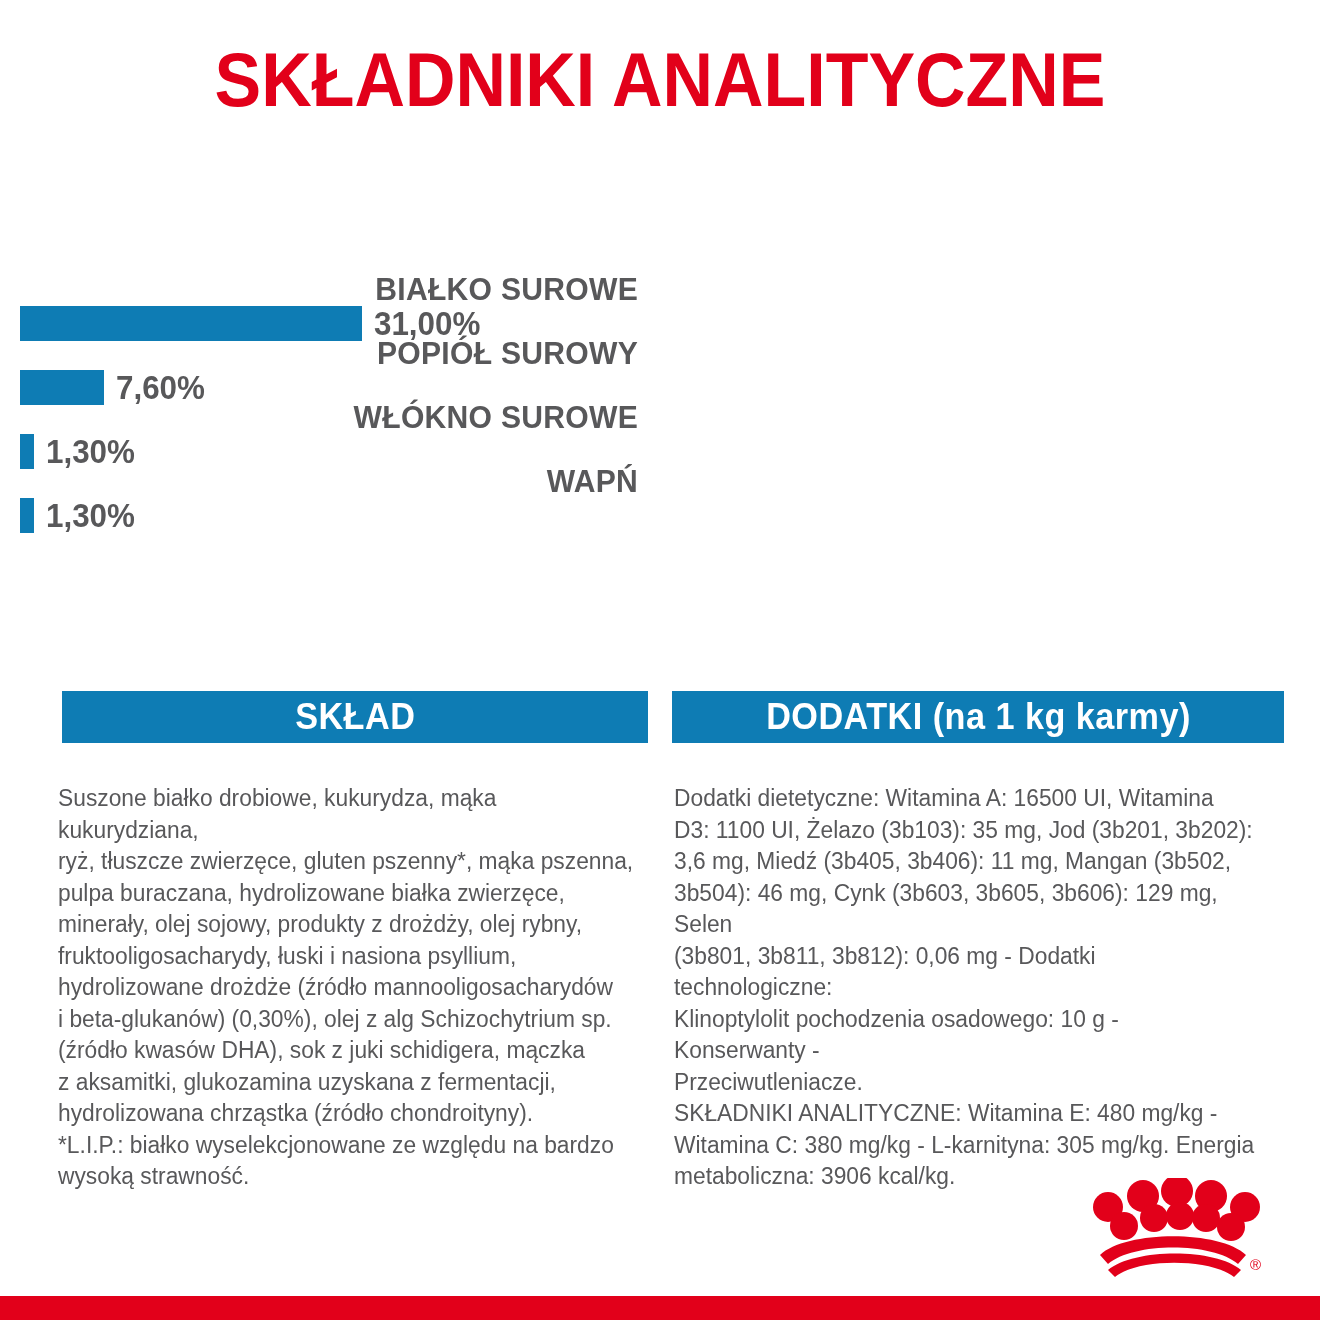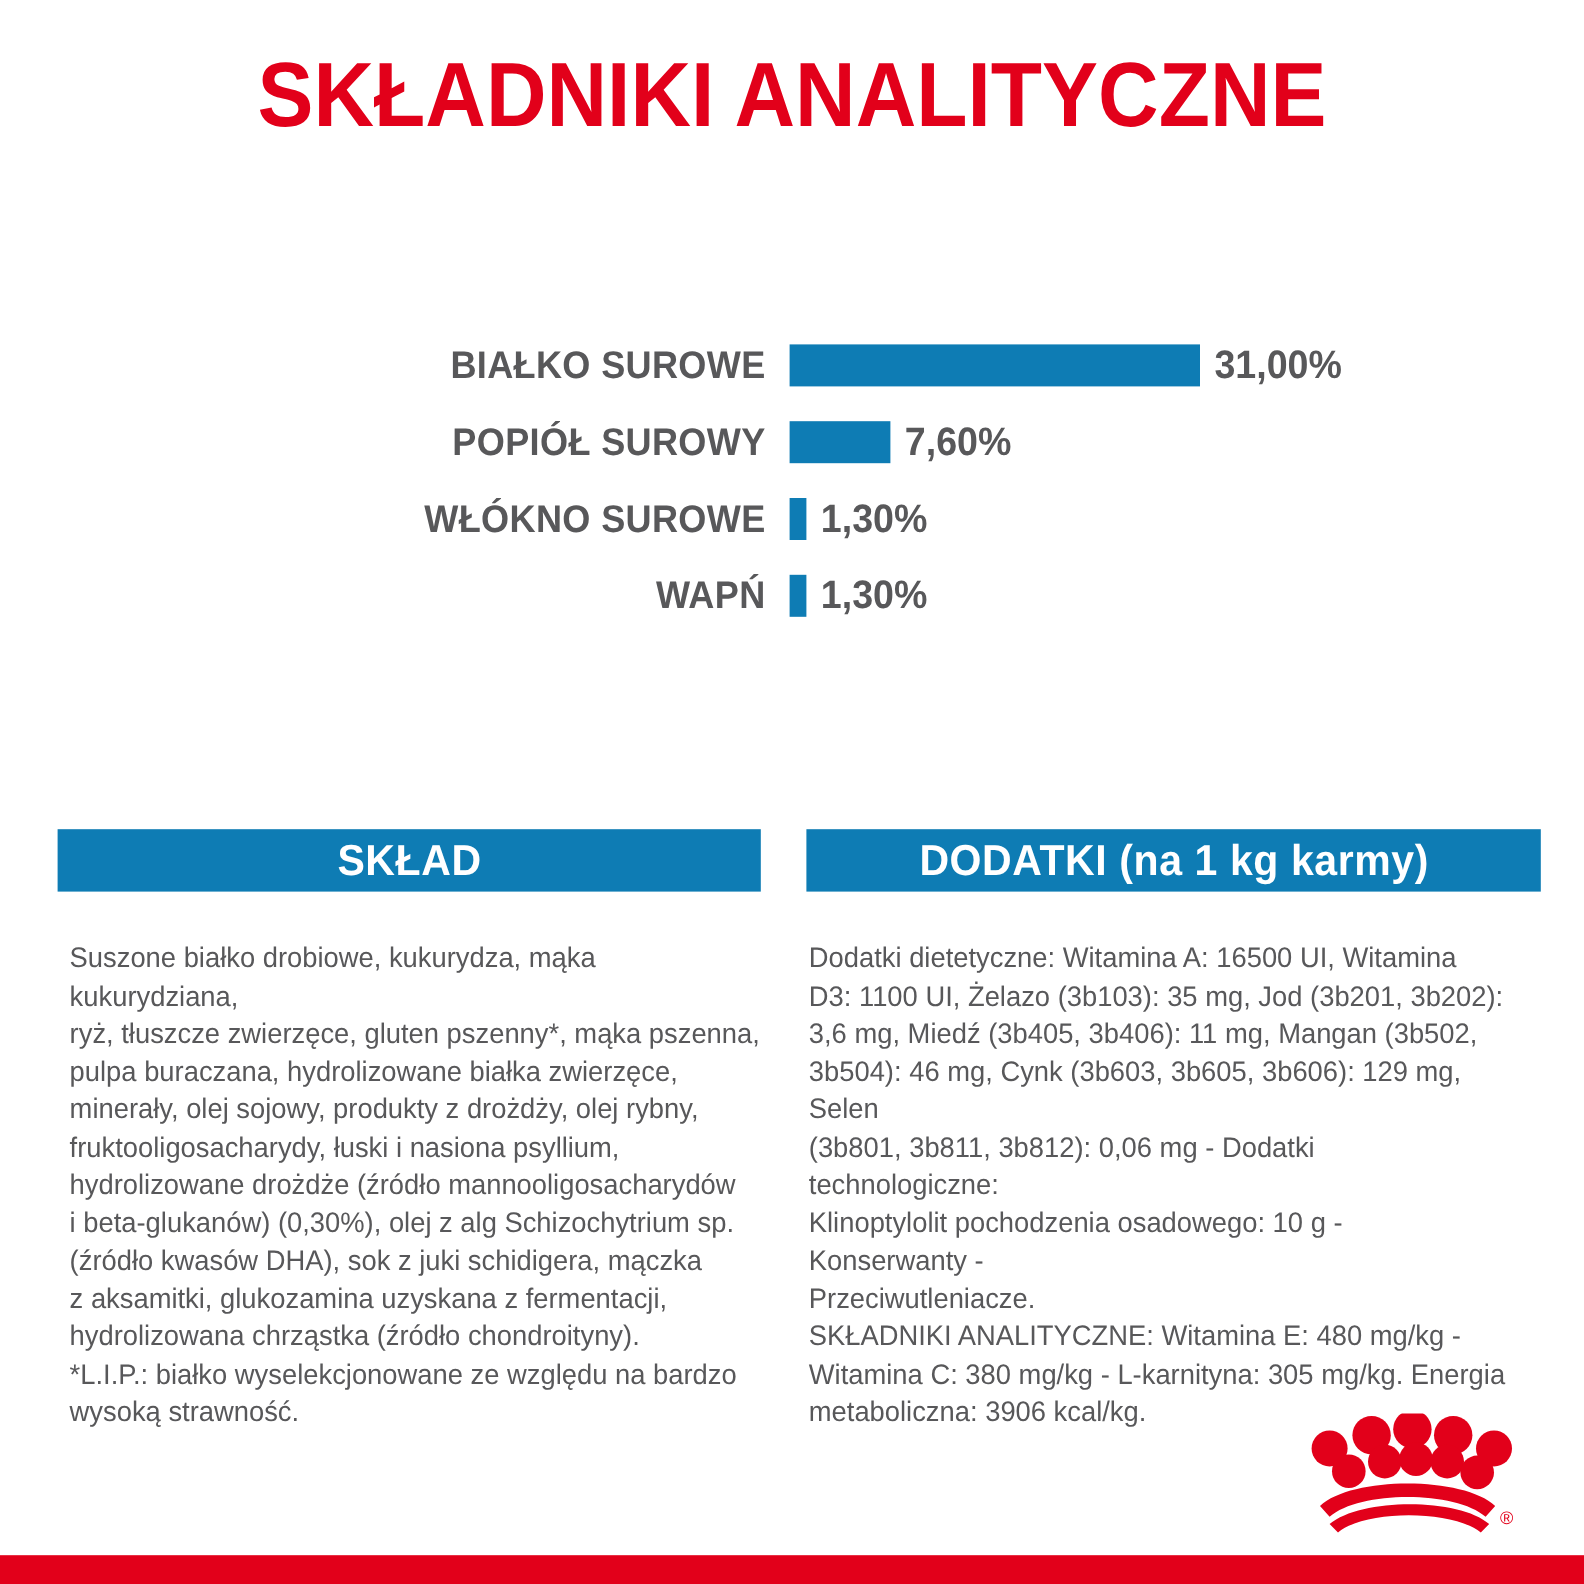--- a/index.html
+++ b/index.html
@@ -36,22 +36,23 @@
 
   
   .chart {
     position: absolute;
     left: 0;
     top: 272px;
     width: 1320px;
   }
   .chart-row {
     display: flex;
-    align-items: center;
+    align-items: flex-start;
     height: 64px;
+    flex-direction: column;
   }
   .chart-label {
     width: 638px;
     text-align: right;
     padding-right: 0px;
     box-sizing: border-box;
     color: #58585a;
     font-family: "Liberation Sans Narrow", "Liberation Sans", sans-serif;
     font-weight: 700;
     font-size: 32px;
@@ -92,21 +93,21 @@
     display: flex;
     align-items: center;
     justify-content: center;
     font-family: "Liberation Sans Narrow", "Liberation Sans", sans-serif;
     font-weight: 700;
     font-size: 36px;
     letter-spacing: 0.5px;
     white-space: nowrap;
   }
   .section-head span { transform: scaleX(0.95); transform-origin: center; display:block; }
-  #head-left  { left: 48px;  top: 691px; width: 586px; }
+  #head-left  { left: 62px;  top: 691px; width: 586px; }
   #head-right { left: 672px; top: 691px; width: 612px; }
 
   
   .body-col {
     position: absolute;
     top: 783px;
     color: #58585a;
     font-family: "Liberation Sans Narrow", "Liberation Sans", sans-serif;
     font-size: 23.5px;
     line-height: 31.5px;

